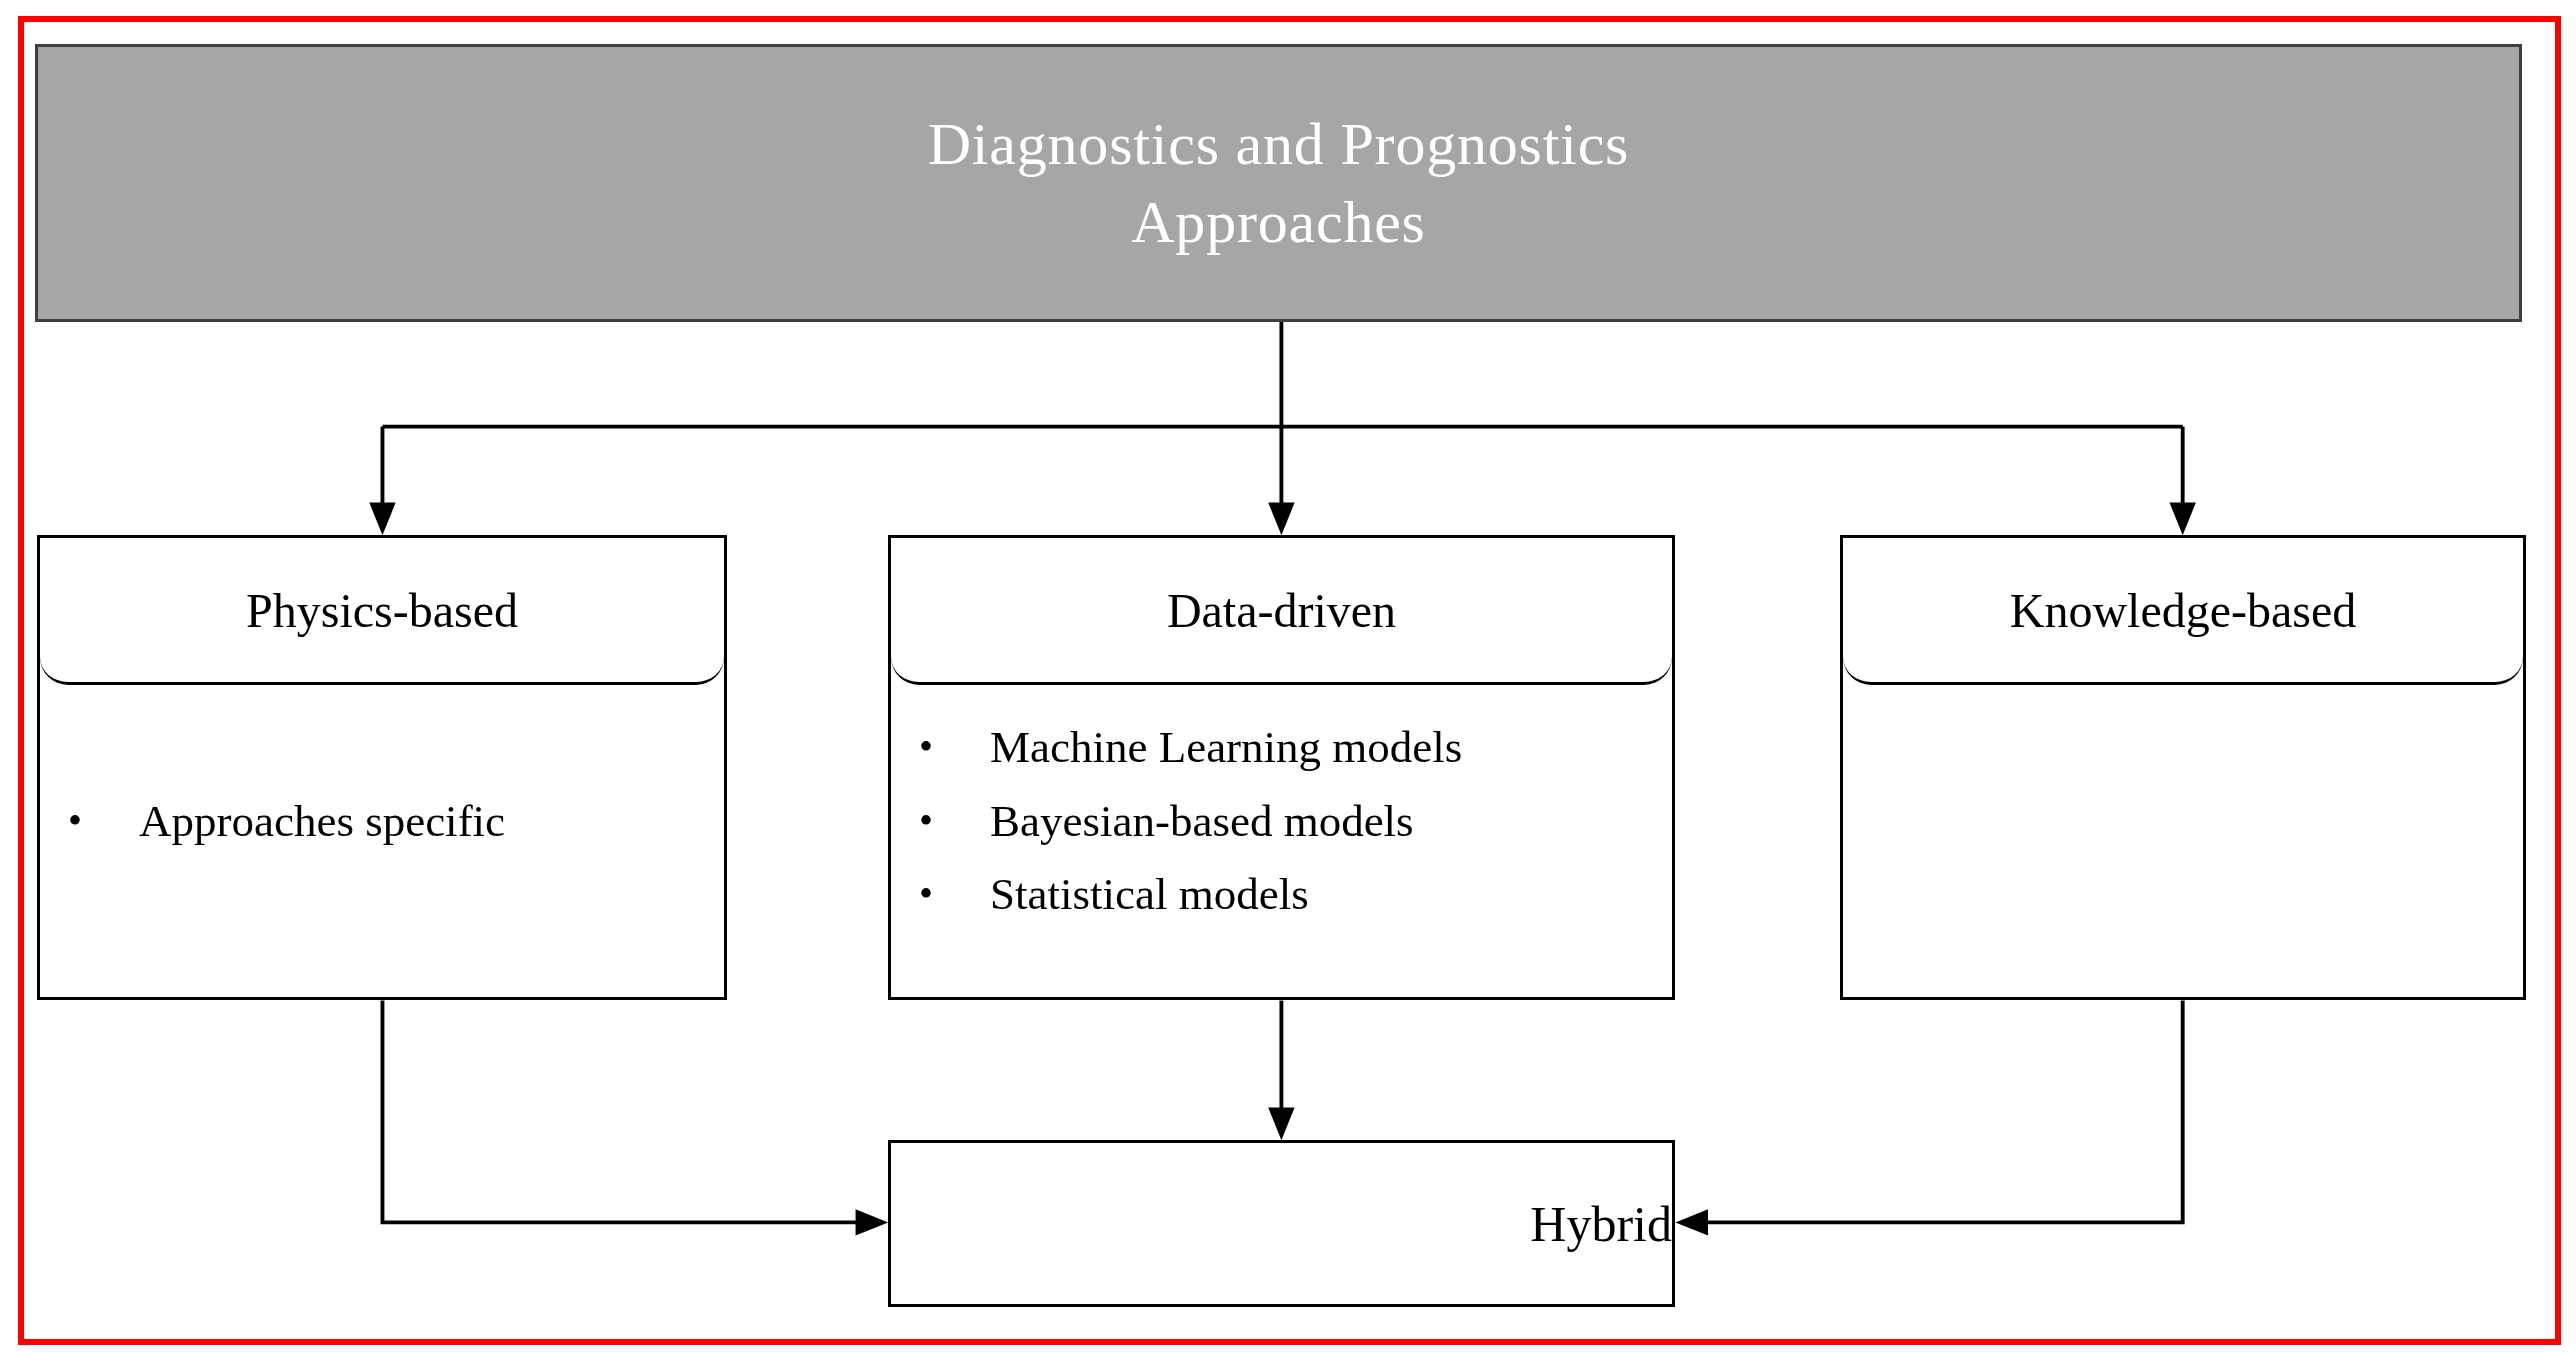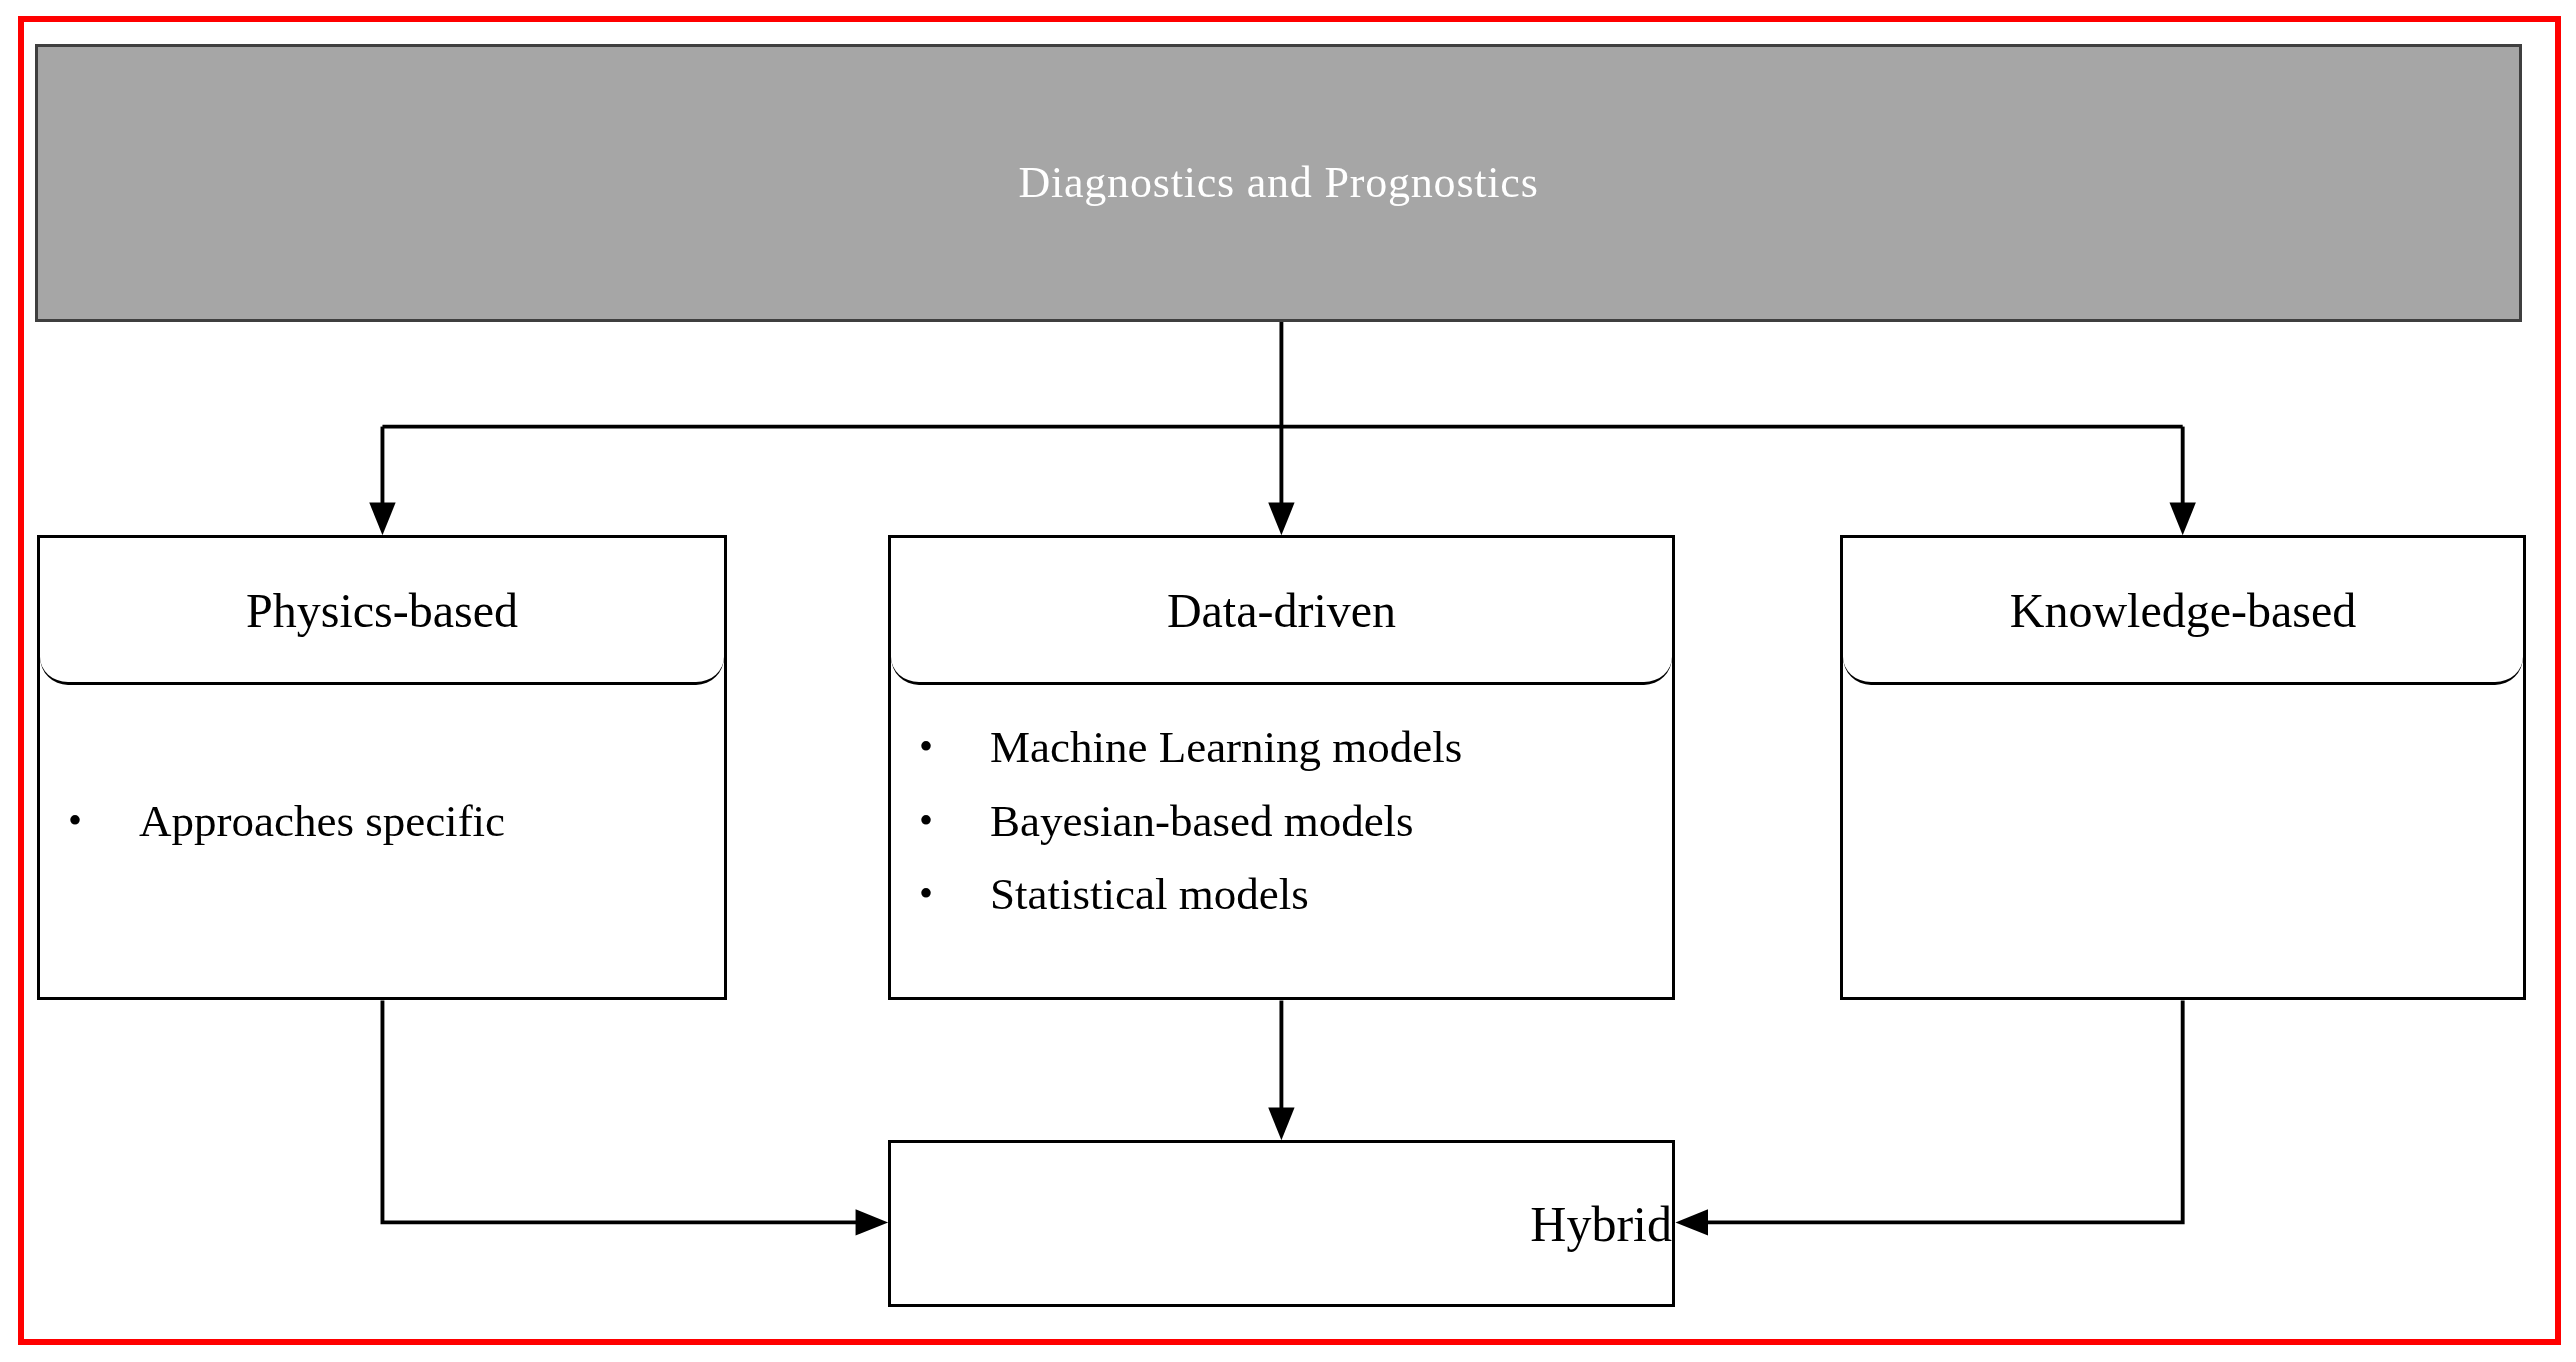--- a/index.html
+++ b/index.html
@@ -25,21 +25,21 @@
     border:6.2px solid var(--red-frame);box-sizing:border-box;
   }
 
   .header-box{
     position:absolute;left:35px;top:44px;width:2487px;height:278px;
     background:var(--header-fill);
     border:3.1px solid var(--header-border);box-sizing:border-box;
     display:flex;flex-direction:column;justify-content:center;align-items:center;
   }
   .header-line{
-    color:var(--header-text);font-size:44px;line-height:1.3;text-align:center;
+    color:var(--header-text);font-size:60px;line-height:1.3;text-align:center;
     letter-spacing:0.8px;
   }
 
   .connectors{position:absolute;left:0;top:0;width:2576px;height:1362px;}
 
   .node{
     position:absolute;background:var(--box-fill);
     border:3.1px solid var(--box-border);box-sizing:border-box;
     display:flex;flex-direction:column;
   }
@@ -78,20 +78,21 @@
 </style>
 </head>
 <body>
 
 <div class="canvas">
 
   <div class="red-frame"></div>
 
   <div class="header-box">
     <div class="header-line">Diagnostics and Prognostics</div>
+    <div class="header-line">Approaches</div>
   </div>
 
   <svg class="connectors" viewBox="0 0 3321 1756" xmlns="http://www.w3.org/2000/svg">
     <g stroke="#000000" stroke-width="5" fill="none">
 
       <line x1="1652" y1="415" x2="1652" y2="652"></line>
 
       <line x1="493" y1="550" x2="2814" y2="550"></line>
 
       <line x1="493" y1="550" x2="493" y2="652"></line>

